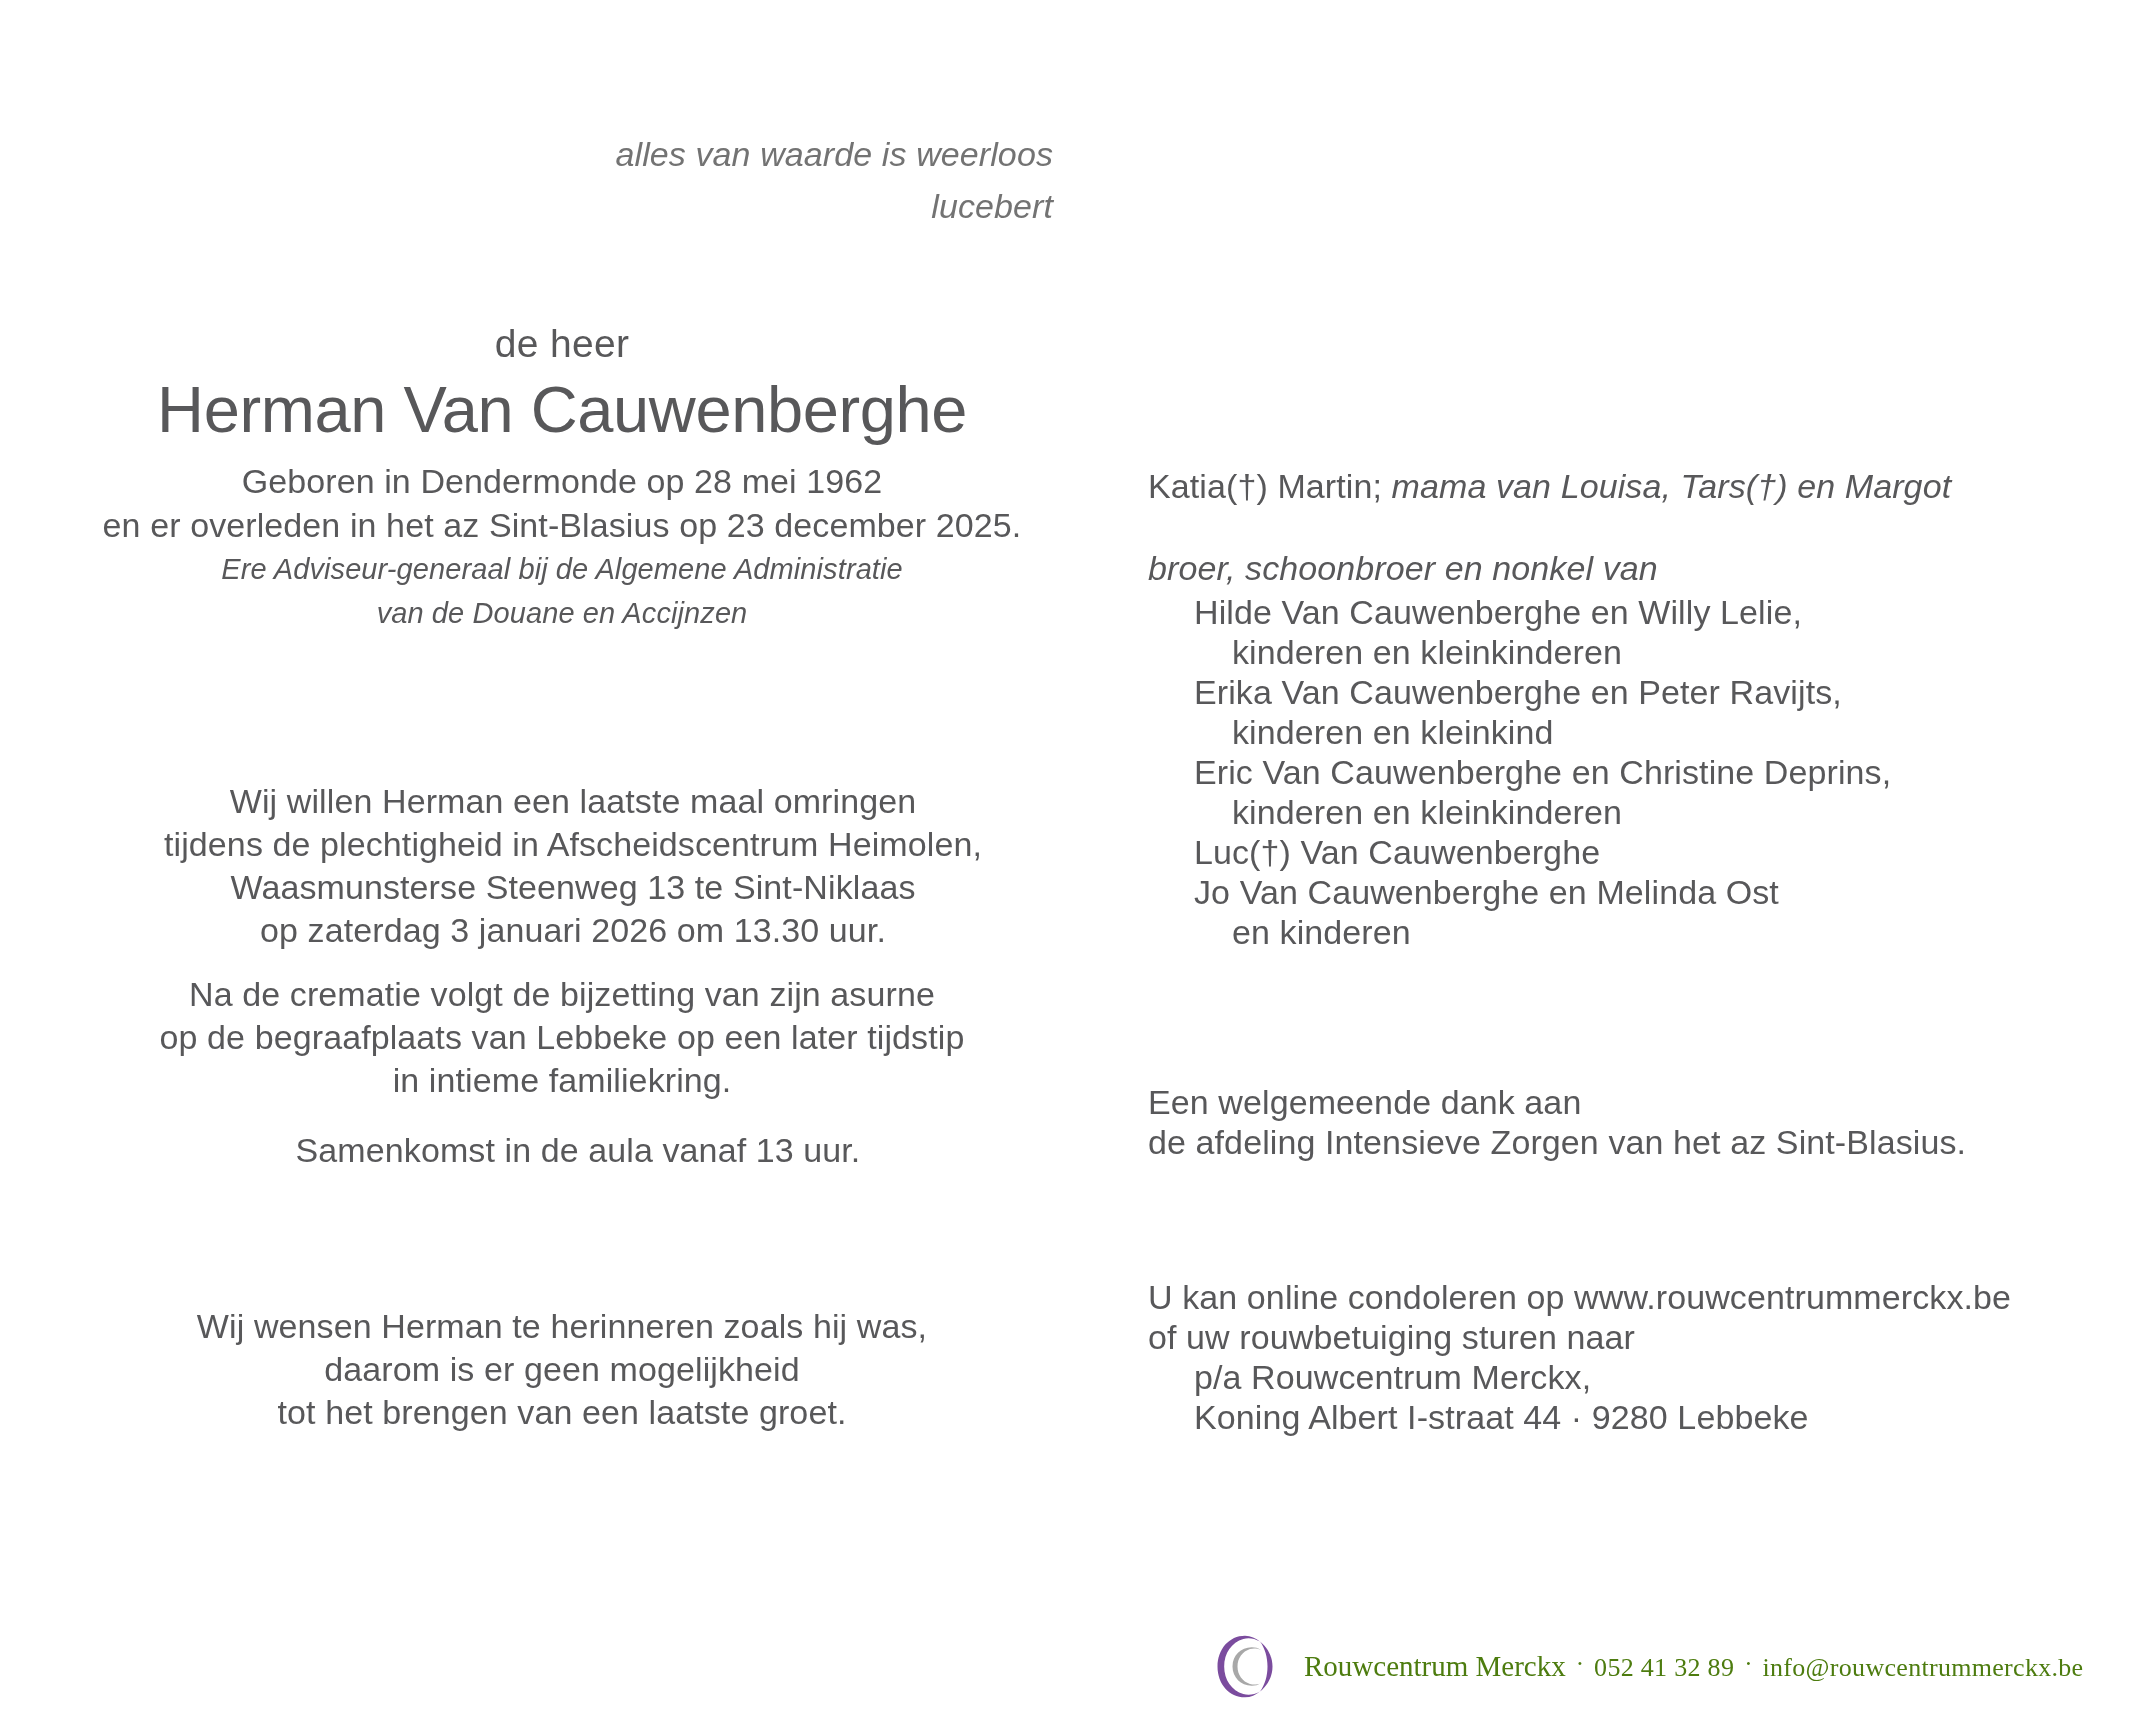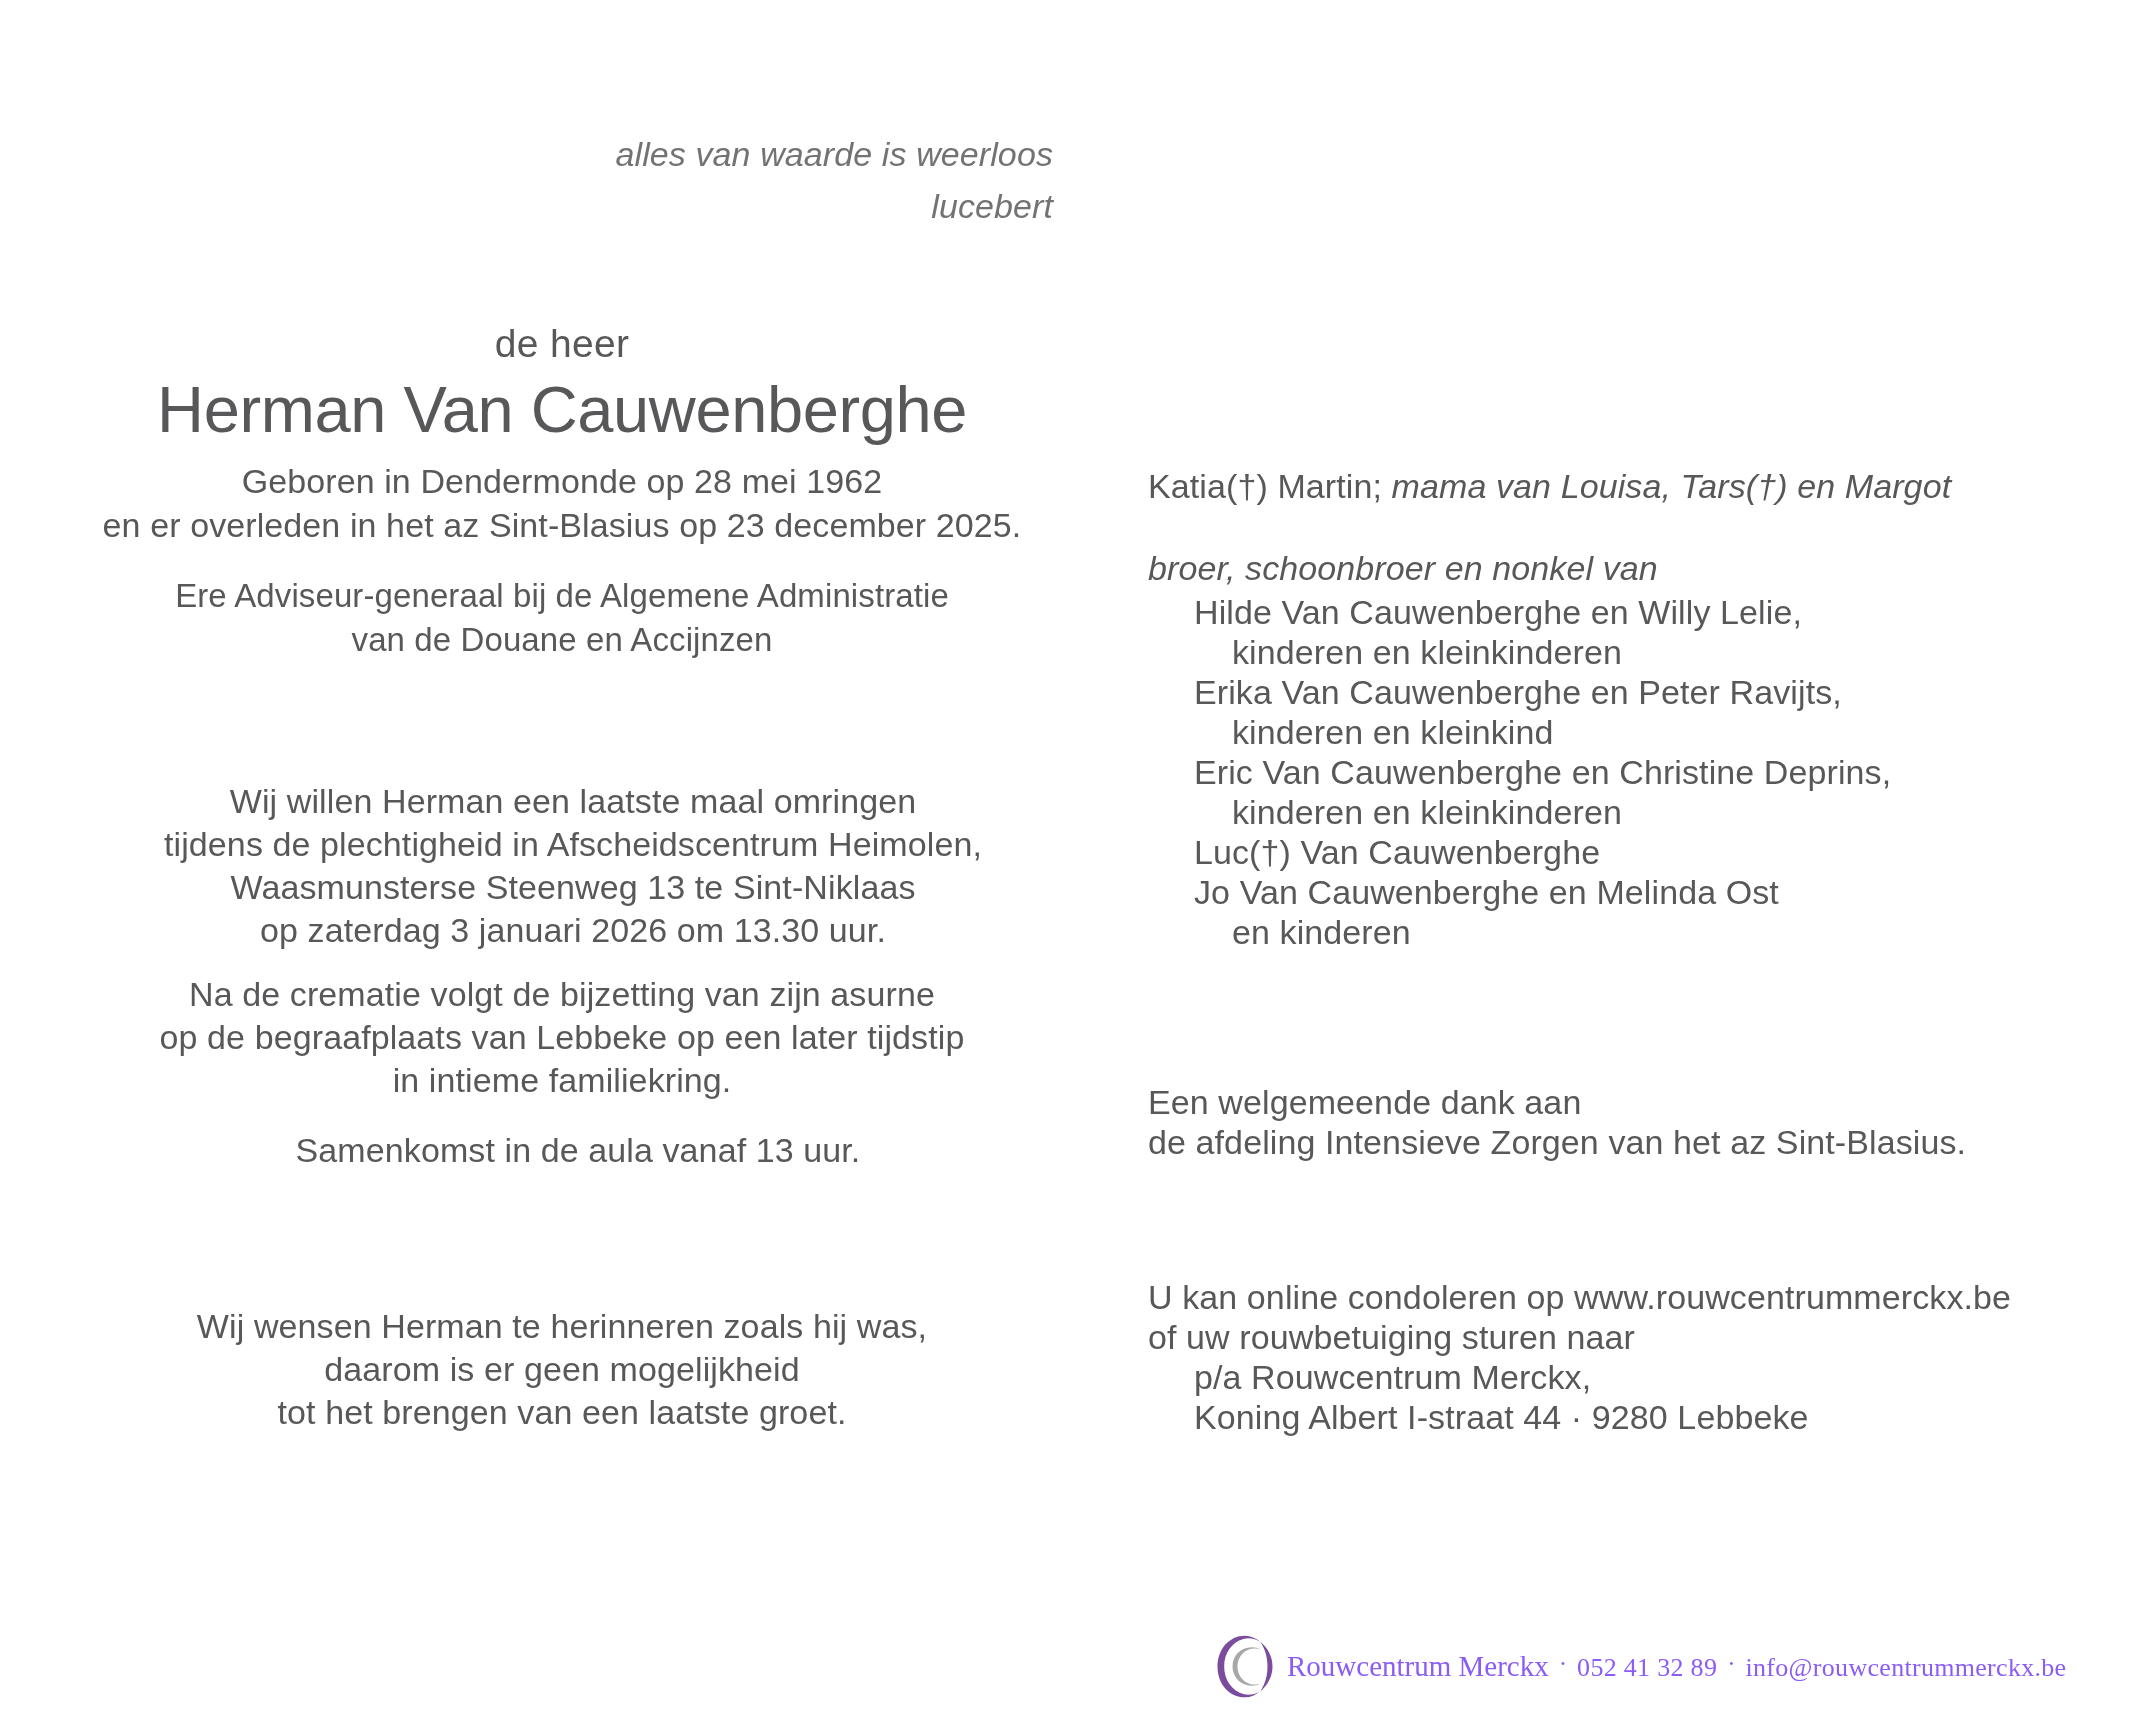--- a/index.html
+++ b/index.html
@@ -63,22 +63,22 @@
     letter-spacing: -0.4px;
     white-space: nowrap;
   }
   .life-dates {
     margin-top: 9px;
     font-size: 34px;
     line-height: 44px;
     letter-spacing: 0.1px;
   }
   .title-role {
-    margin-top: 27px;
-    font-size: 33px;
+    font-style: italic;
+    font-size: 29px;
     line-height: 44px;
     letter-spacing: 0.1px;
   }
 
   .ceremony {
     position: absolute;
     left: 0;
     top: 780px;
     width: 1124px;
     font-size: 34px;
@@ -188,25 +188,25 @@
     display: flex;
     align-items: center;
   }
   .footer-logo {
     width: 60px;
     height: 67px;
     flex: 0 0 60px;
     display: block;
   }
   .footer-text {
-    margin-left: 12px;
+    margin-left: 29px;
     font-family: "Liberation Serif", "DejaVu Serif", serif;
     font-size: 29px;
     line-height: 35px;
-    color: #8b5cf6;
+    color: #4d7c0f;
     white-space: nowrap;
   }
   .footer-text .sep {
     padding: 0 10px;
     font-size: 25px;
     position: relative;
     top: -3.4px;
   }
   .footer-text .small {
     font-size: 26px;

